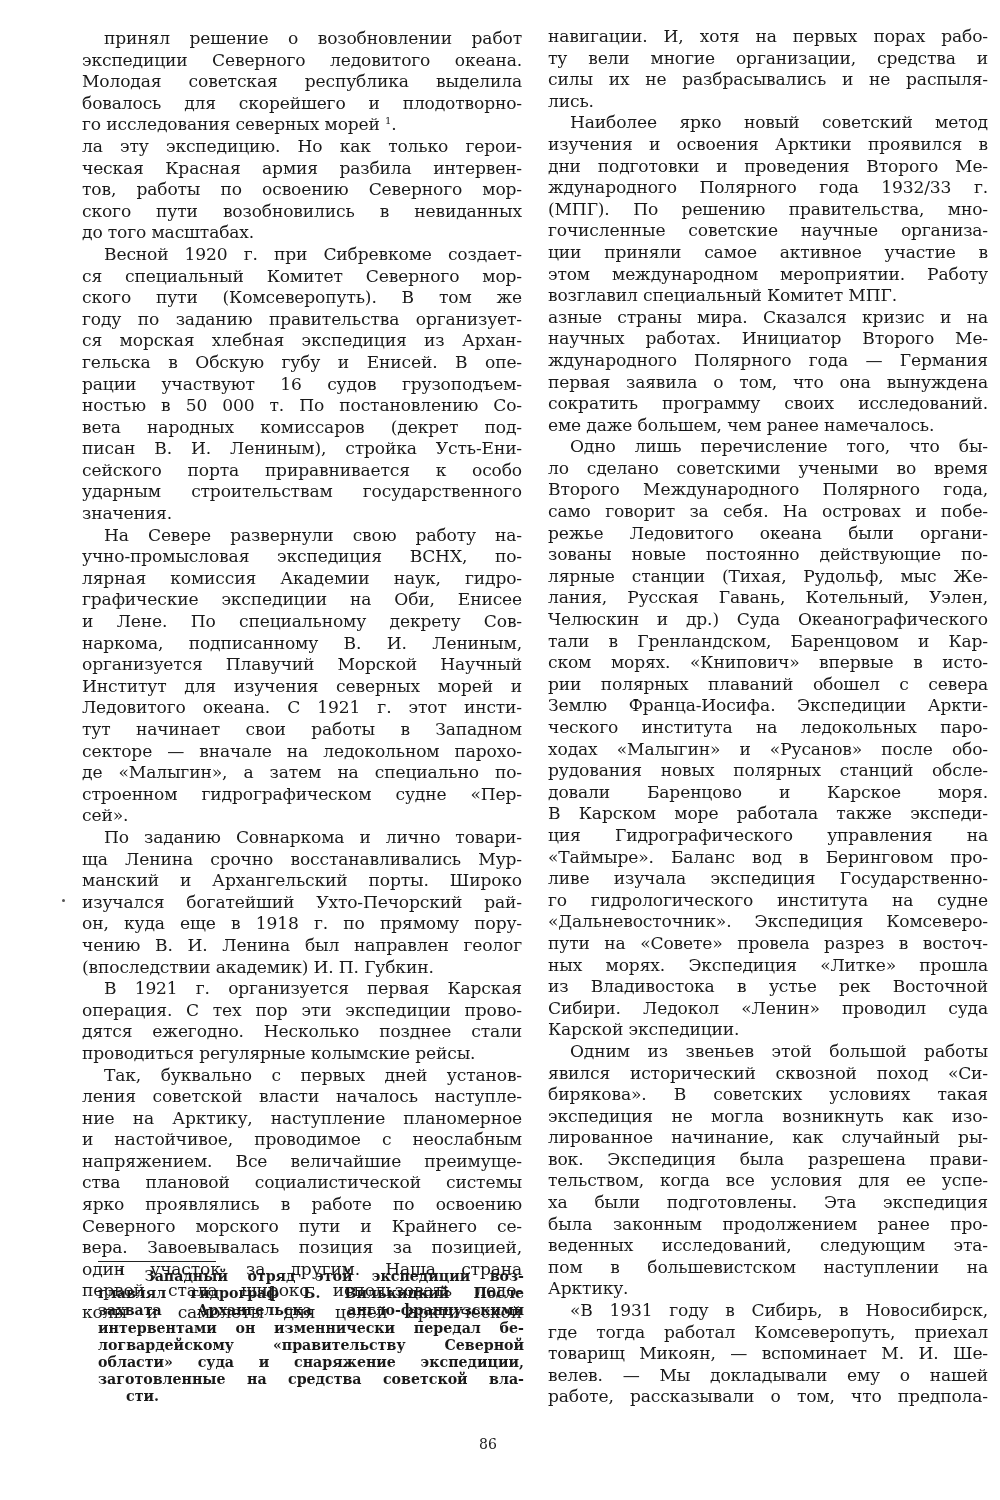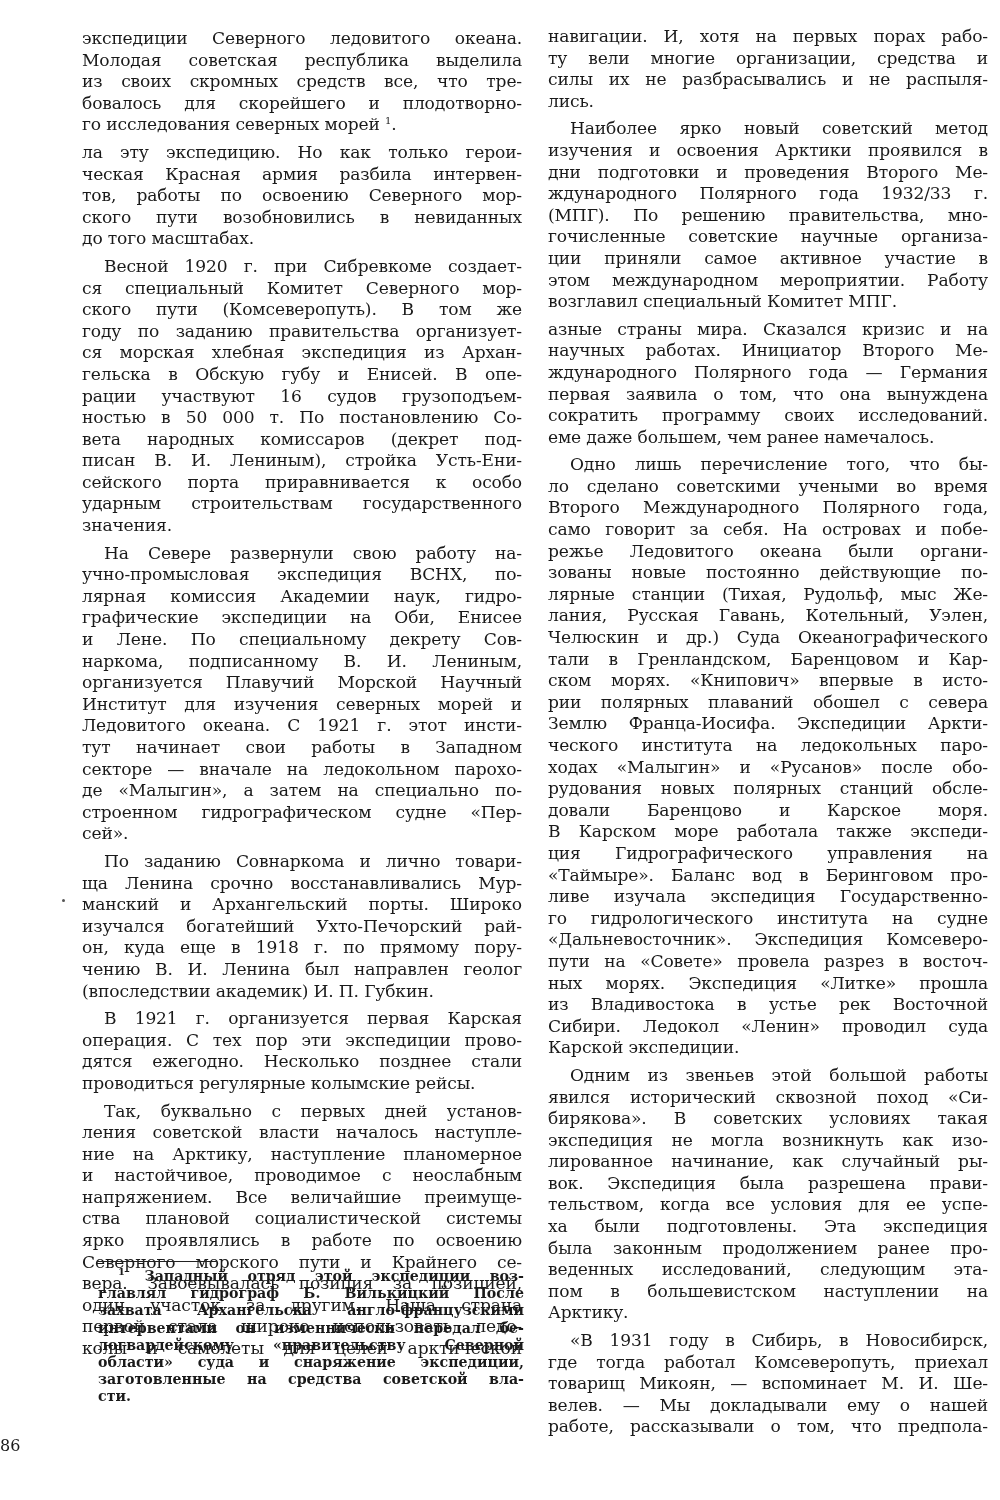--- a/index.html
+++ b/index.html
@@ -10,47 +10,47 @@
   .col {
     position: absolute; top: 28px; width: 440px;
     font-size: 17.1px; line-height: 21.6px; letter-spacing: -0.15px;
   }
   .col-left { left: 82px; }
   .col-right { left: 548px; top: 26px; }
   .para { margin: 0; text-align: justify; text-align-last: justify; }
   .para .ln { display: block; text-align: justify; text-align-last: justify; white-space: nowrap; }
   .para .ln.last { text-align-last: left; }
   .para .ln.indent { padding-left: 22px; }
-  .para + .para { margin-top: 6px; }
+  .para + .para { }
   .footnote-rule {
     position: absolute; left: 98px; top: 1261px; width: 118px; height: 0;
     border-top: 1.4px solid #222;
   }
   .footnote {
     position: absolute; left: 98px; top: 1268px; width: 426px;
     font-size: 14.2px; line-height: 17.2px; font-weight: bold;
   }
   .footnote .ln { display: block; text-align: justify; text-align-last: justify; white-space: nowrap; }
-  .footnote .ln.last { text-align-last: left; }
+  .footnote .ln.last { text-align-last: left; margin-left: 28px; }
   .footnote .ln.indent { padding-left: 20px; }
   sup { font-size: 10px; line-height: 0; vertical-align: 6px; }
   .page-number {
-    position: absolute; left: 0; width: 976px; top: 1436px; 
-    font-size: 16px; font-family: "DejaVu Serif", serif;
+    position: absolute; left: 0; width: 976px; top: 1436px; text-align: center;
+    font-size: 14px; font-family: "DejaVu Serif", serif;
   }
   .speck { position: absolute; width: 3px; height: 3px; background: #555; border-radius: 50%; }
 </style>
 </head>
 <body>
 
 <div class="col col-left">
     <p class="para">
+      <span class="ln indent">принял решение о возобновлении работ</span>
       <span class="ln">экспедиции Северного ледовитого океана.</span>
       <span class="ln">Молодая советская республика выделила</span>
-      <span class="ln">из своих скромных средств все, что тре-</span>
       <span class="ln">бовалось для скорейшего и плодотворно-</span>
       <span class="ln last">го исследования северных морей <sup> 1</sup>.</span>
     </p>
     <p class="para">
       <span class="ln">ла эту экспедицию. Но как только герои-</span>
       <span class="ln">ческая Красная армия разбила интервен-</span>
       <span class="ln">тов, работы по освоению Северного мор-</span>
       <span class="ln">ского пути возобновились в невиданных</span>
       <span class="ln last">до того масштабах.</span>
     </p>

